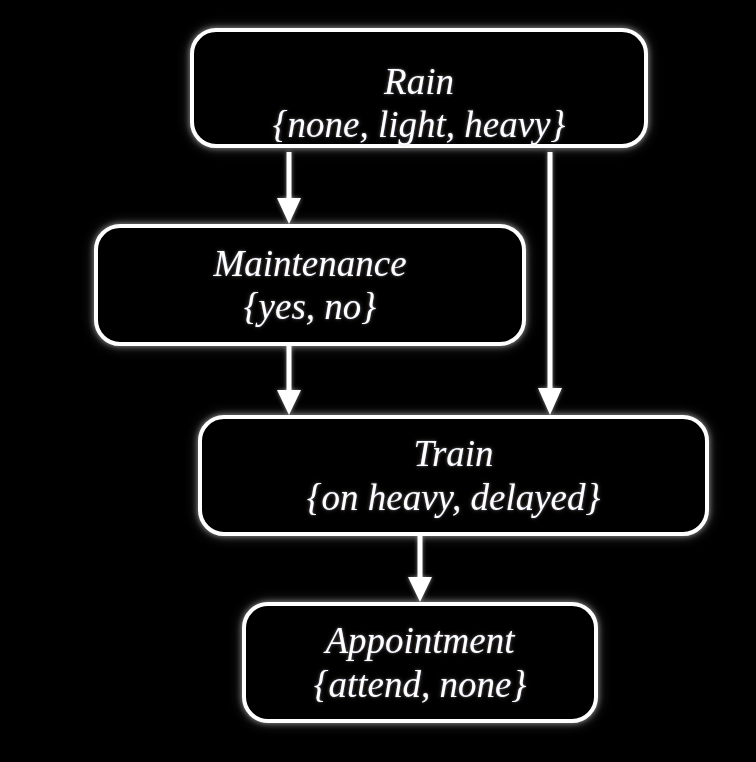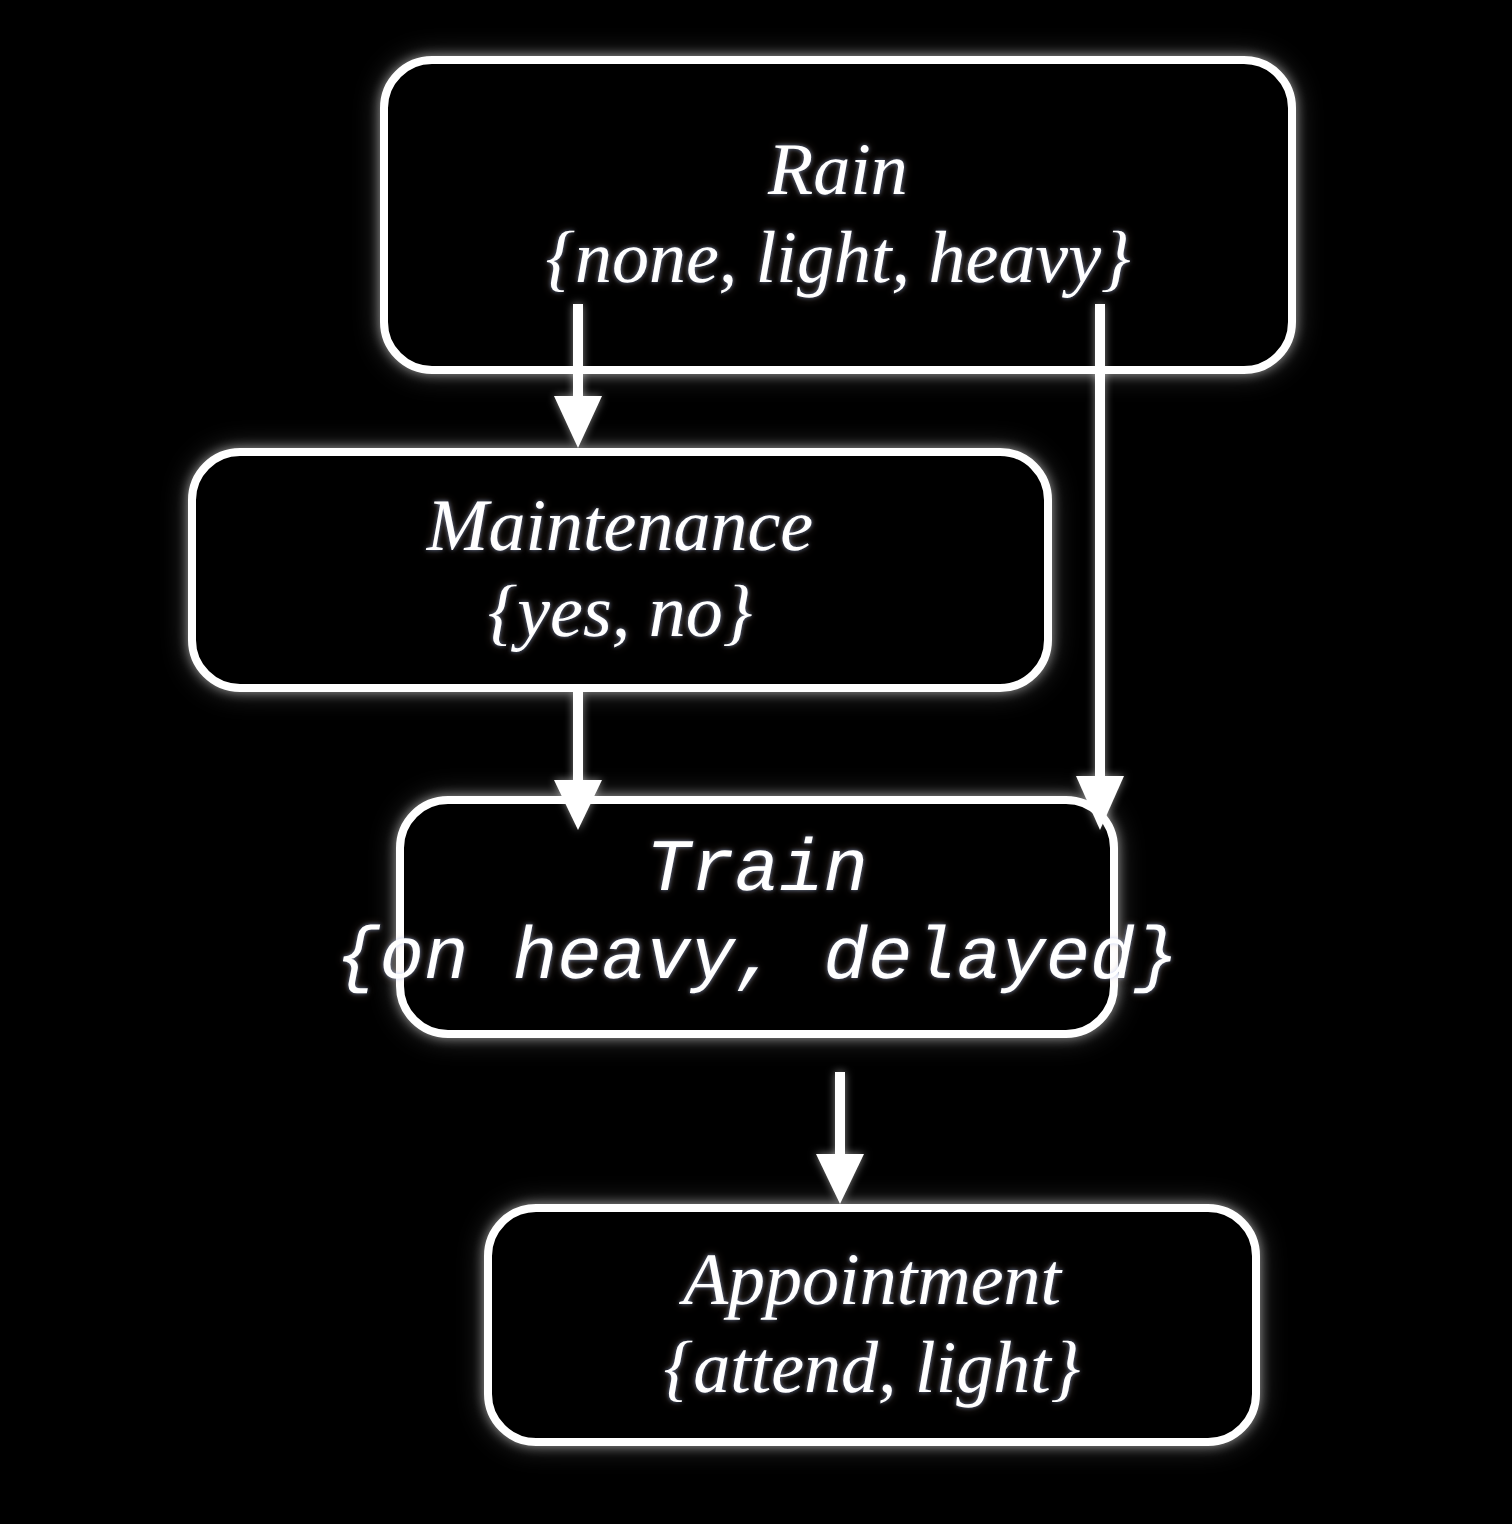--- a/index.html
+++ b/index.html
@@ -36,24 +36,24 @@
     line-height: 1.06;
     white-space: nowrap;
     text-align: center;
     text-shadow: 0 0 2px rgba(160,190,255,0.55),
                  0 0 5px rgba(255,210,170,0.30);
   }
   .node-label { font-size: 37px; }
   .node-values { font-size: 37px; margin-top: 4px; }
 
   
-  #node-rain        { left: 190px; top: 28px;  width: 458px; height: 159px; }
+  #node-rain        { left: 190px; top: 28px;  width: 458px; height: 120px; justify-content: flex-end; }
   #node-maintenance { left: 94px;  top: 224px; width: 432px; height: 122px; }
-  #node-train       { left: 198px; top: 398px; width: 361px; height: 121px; font-family: Liberation Mono, monospace; }
-  #node-appointment { left: 242px; top: 602px; width: 388px; height: 121px; }
+  #node-train       { left: 198px; top: 415px; width: 511px; height: 121px; }
+  #node-appointment { left: 242px; top: 602px; width: 356px; height: 121px; }
 
   
   .edge {
     position: absolute;
     overflow: visible;
   }
   .edge-line {
     stroke: #ffffff;
     stroke-width: 5;
     filter: drop-shadow(0 0 2px rgba(255,255,255,0.5));
@@ -83,21 +83,21 @@
     <div class="node-values">{yes, no}</div>
   </div>
 
   <div class="node" id="node-train">
     <div class="node-label">Train</div>
     <div class="node-values">{on heavy, delayed}</div>
   </div>
 
   <div class="node" id="node-appointment">
     <div class="node-label">Appointment</div>
-    <div class="node-values">{attend, light}</div>
+    <div class="node-values">{attend, none}</div>
   </div>
 
   <svg class="edge" id="edge-rain-maintenance" viewBox="0 0 40 72">
     <line class="edge-line" x1="20" y1="0" x2="20" y2="52"></line>
     <polygon class="edge-head" points="20,72 8,46 32,46"></polygon>
   </svg>
 
   <svg class="edge" id="edge-rain-train" viewBox="0 0 40 263">
     <line class="edge-line" x1="20" y1="0" x2="20" y2="241"></line>
     <polygon class="edge-head" points="20,263 8,236 32,236"></polygon>

